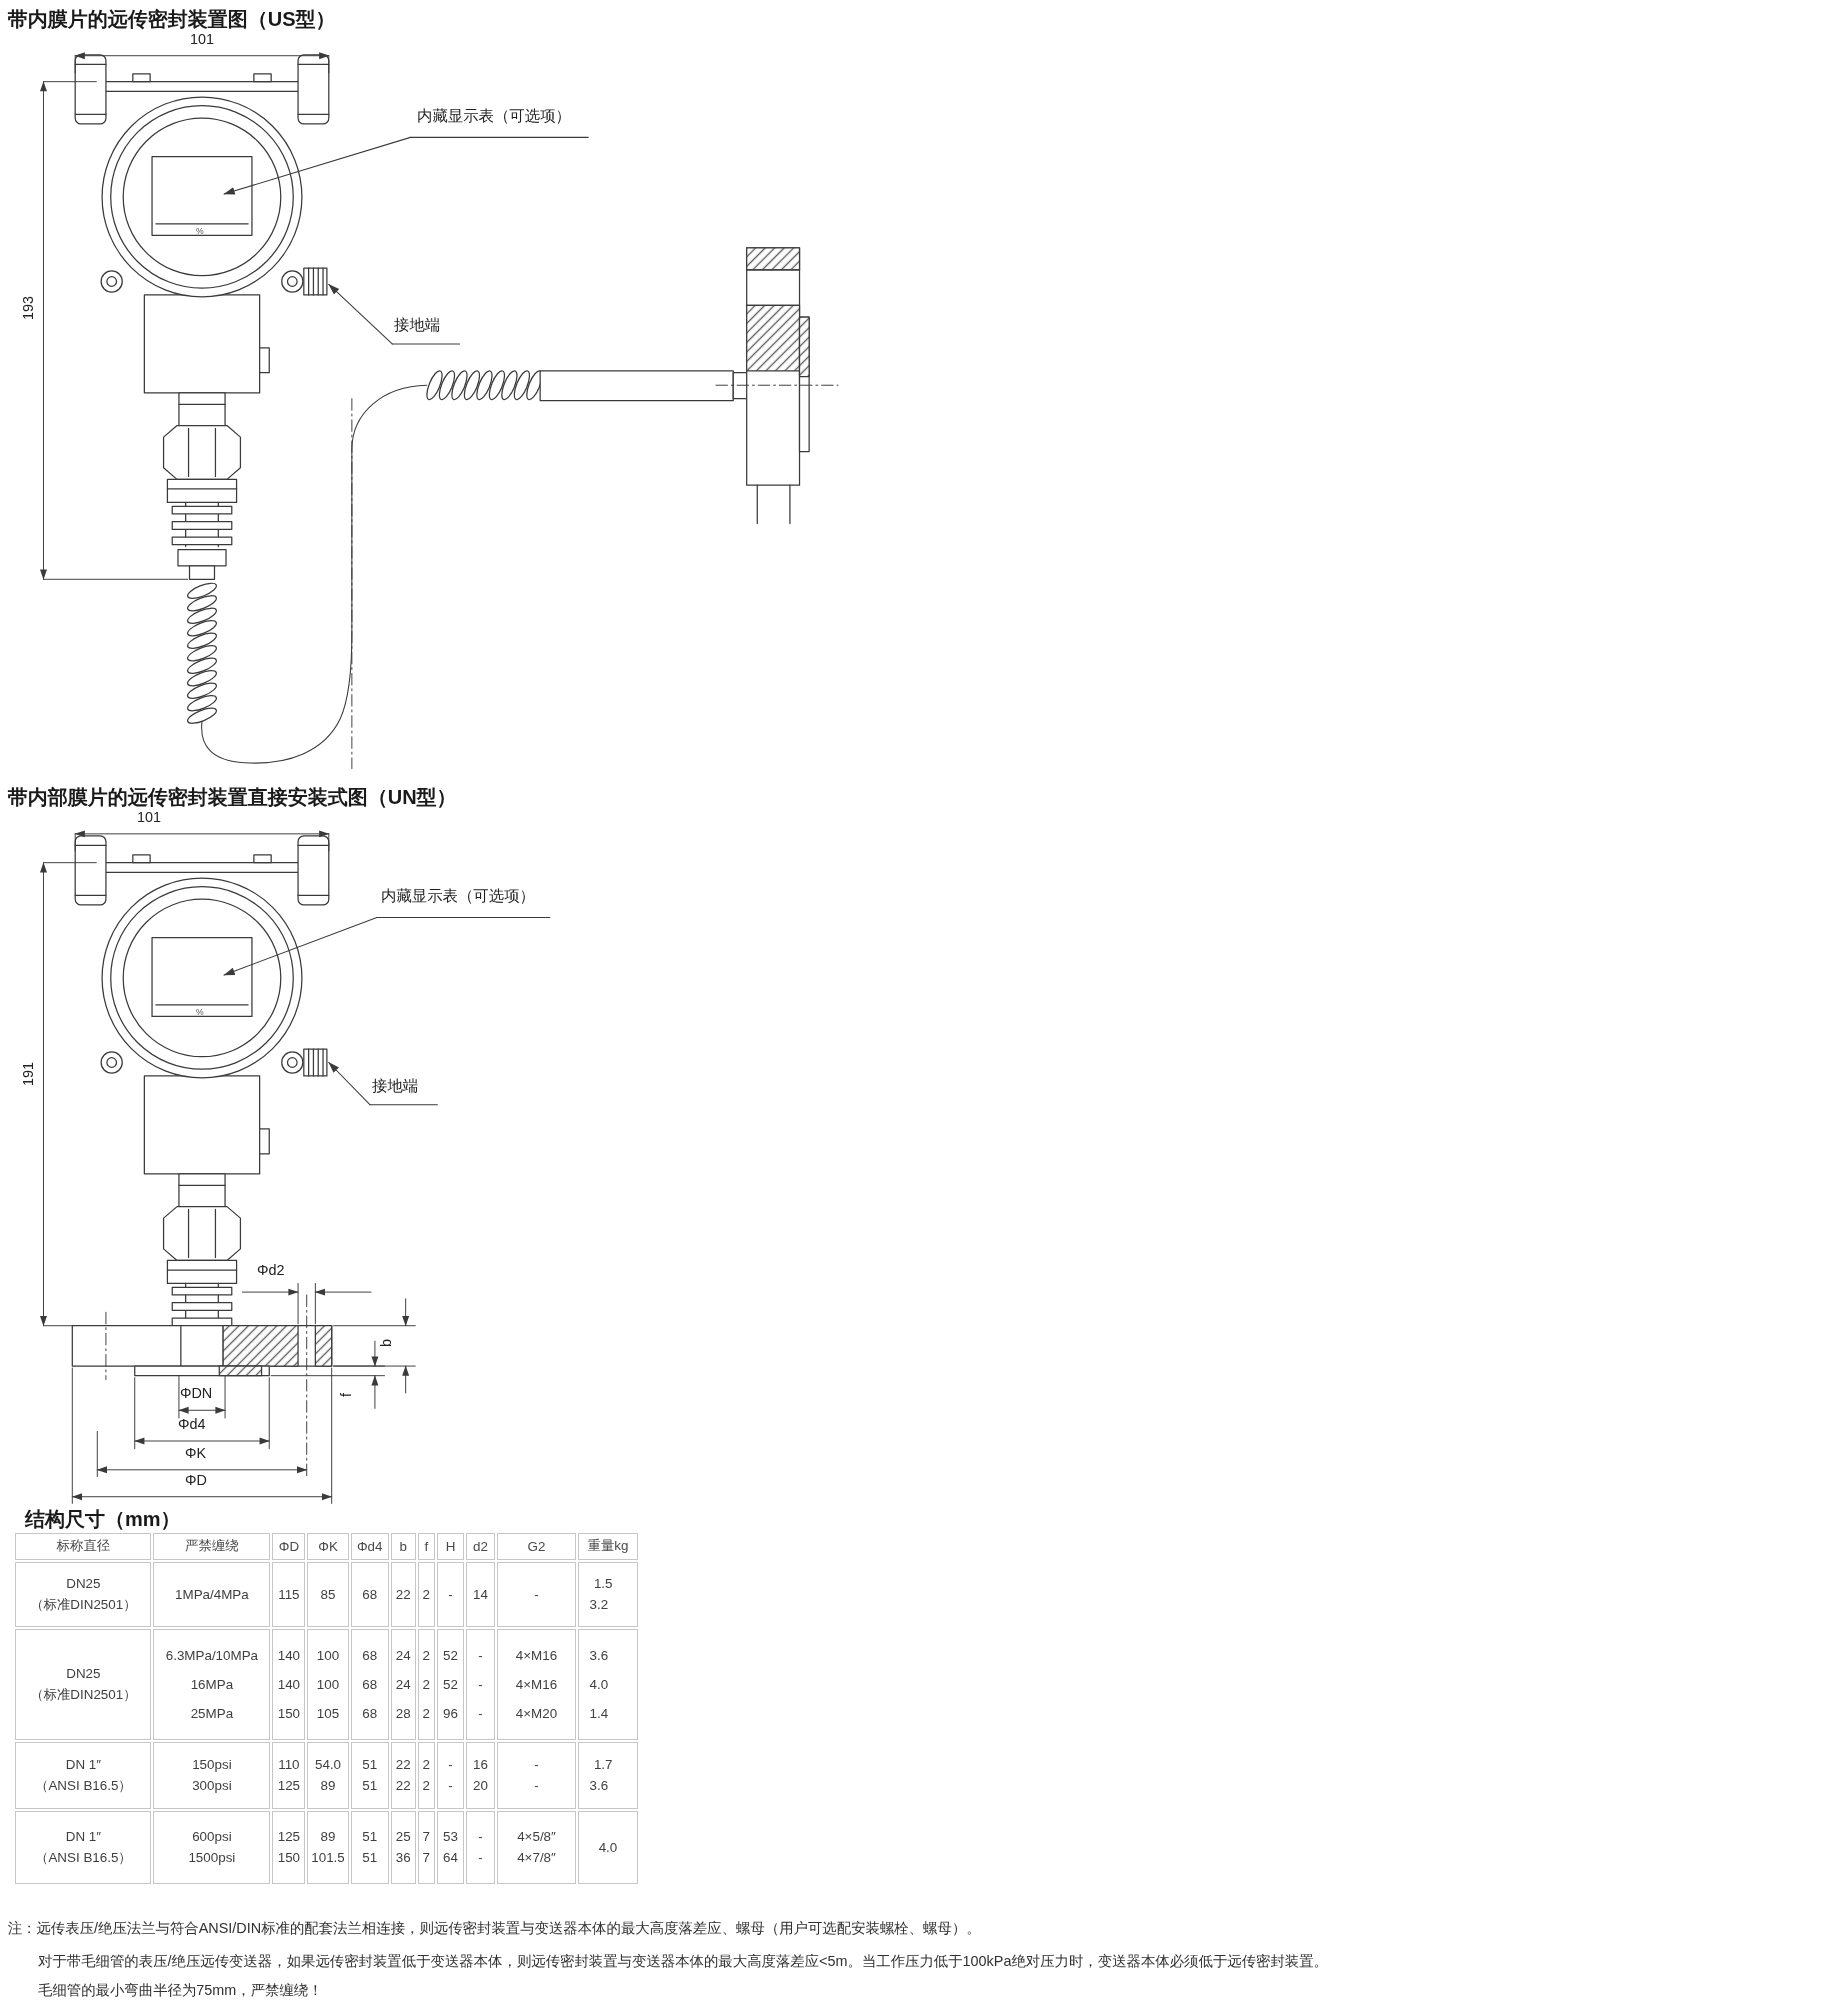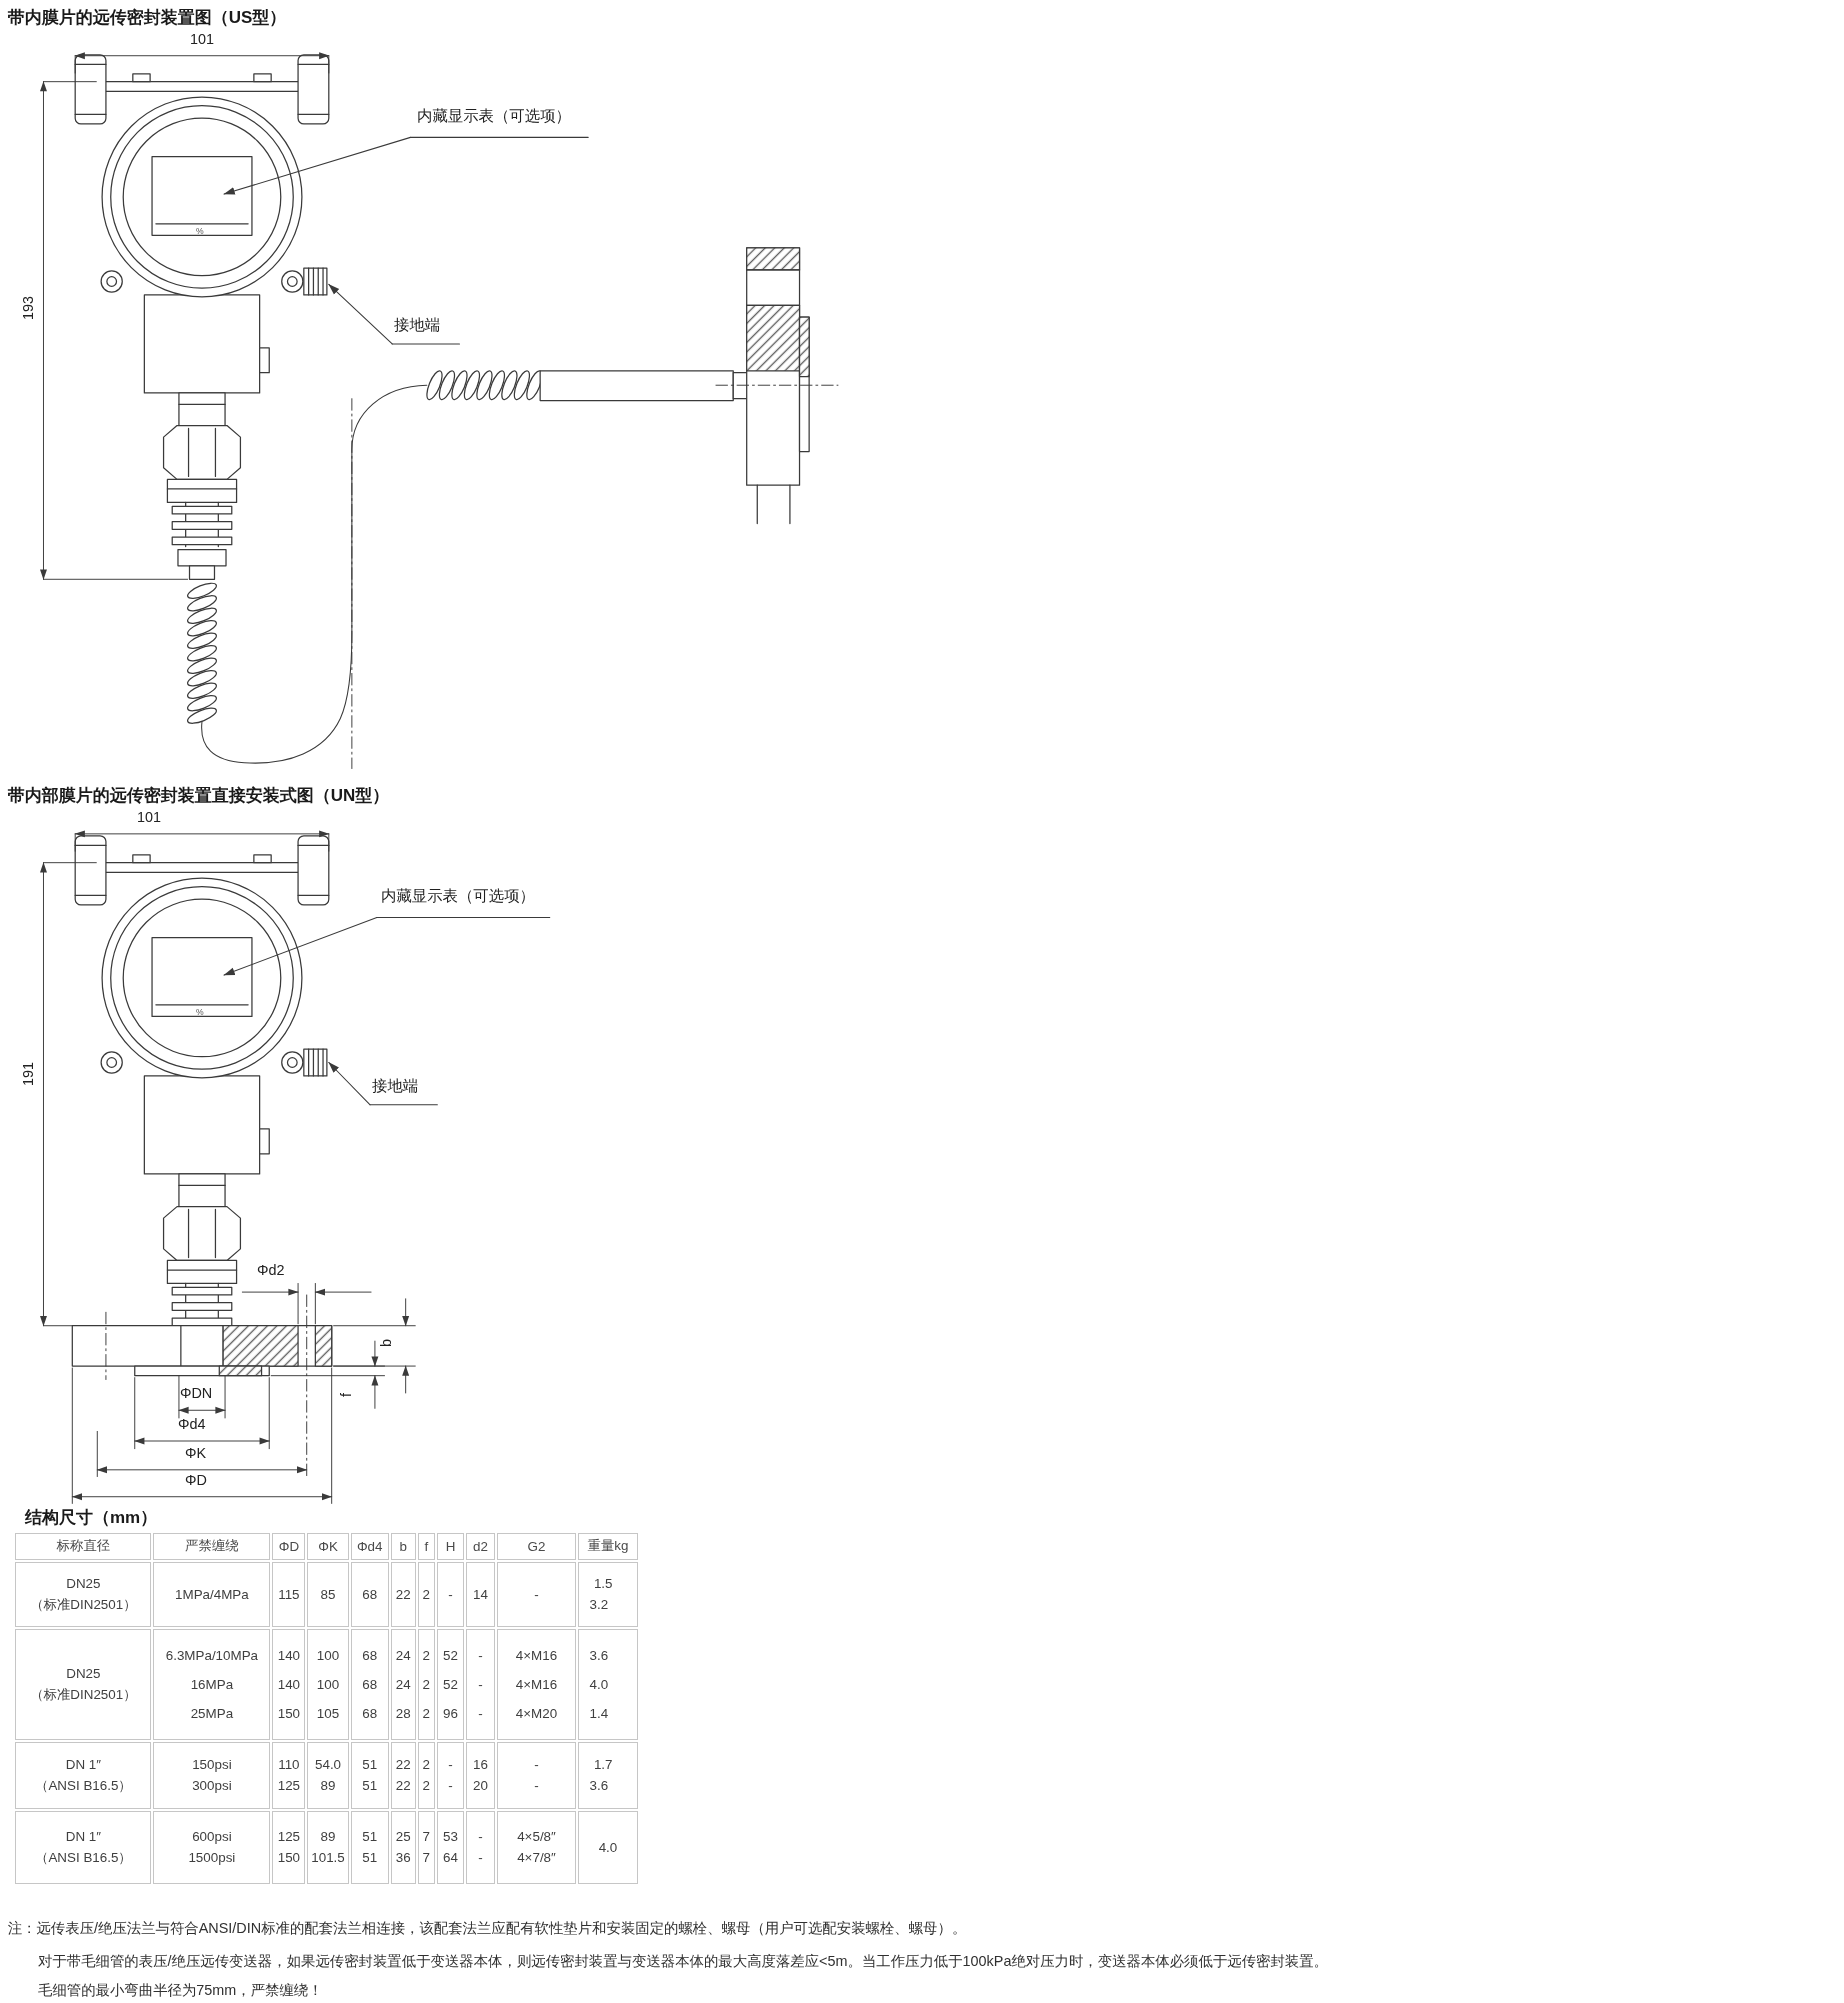--- a/index.html
+++ b/index.html
@@ -1,19 +1,19 @@
 <!DOCTYPE html>
 <html><head>
 <meta charset="utf-8">
 <style>
   html,body{margin:0;padding:0;background:#ffffff;}
   .page{position:relative;width:1845px;height:2003px;background:#ffffff;overflow:hidden;
         font-family:"Liberation Sans","DejaVu Sans",sans-serif;color:#333;}
   .art{position:absolute;left:0;top:0;}
-  .sec-title{position:absolute;font-size:17px;font-weight:bold;color:#1a1a1a;white-space:nowrap;}
+  .sec-title{position:absolute;font-size:20px;font-weight:bold;color:#1a1a1a;white-space:nowrap;}
   .dim{position:absolute;font-size:14.4px;color:#222;white-space:nowrap;}
   .dimv{transform:rotate(-90deg);transform-origin:center;}
   .callout{position:absolute;font-size:15.4px;color:#1f1f1f;white-space:nowrap;}
   .lcdmark{position:absolute;font-size:8.6px;color:#555;}
   
   .dim-table{position:absolute;left:13.4px;top:1531px;border-collapse:separate;border-spacing:2.9px;background:#fff;}
   .dim-table td{border:1px solid #c6c6c6;background:#fff;text-align:center;vertical-align:middle;
                 font-size:13.4px;color:#3f3f3f;padding:1.9px 2.9px;}
   .dim-table td.hd{height:21px;color:#4a4a4a;}
   .ln{line-height:21px;}
@@ -437,18 +437,18 @@
             <div class="ln">4×5/8″</div>
             <div class="ln">4×7/8″</div>
           </td>
       <td>
             <div class="ln">4.0</div>
           </td>
     </tr>
   </tbody>
     </table>
 
-  <div class="note" style="left:7.7px;top:1919px;">注：远传表压/绝压法兰与符合ANSI/DIN标准的配套法兰相连接，该配套法兰应配有软性垫片和安装固定的螺栓、螺母（用户可选配安装螺栓、螺母）。</div>
+  <div class="note" style="left:7.7px;top:1919px;">注：远传表压/绝压法兰与符合ANSI/DIN标准的配套法兰相连接，则远传密封装置与变送器本体的最大高度落差应、螺母（用户可选配安装螺栓、螺母）。</div>
   <div class="note" style="left:38px;top:1952px;">对于带毛细管的表压/绝压远传变送器，如果远传密封装置低于变送器本体，则远传密封装置与变送器本体的最大高度落差应&lt;5m。当工作压力低于100kPa绝对压力时，变送器本体必须低于远传密封装置。</div>
   <div class="note" style="left:38px;top:1981px;">毛细管的最小弯曲半径为75mm，严禁缠绕！</div>
 
 </div>
 
 
 </body></html>

